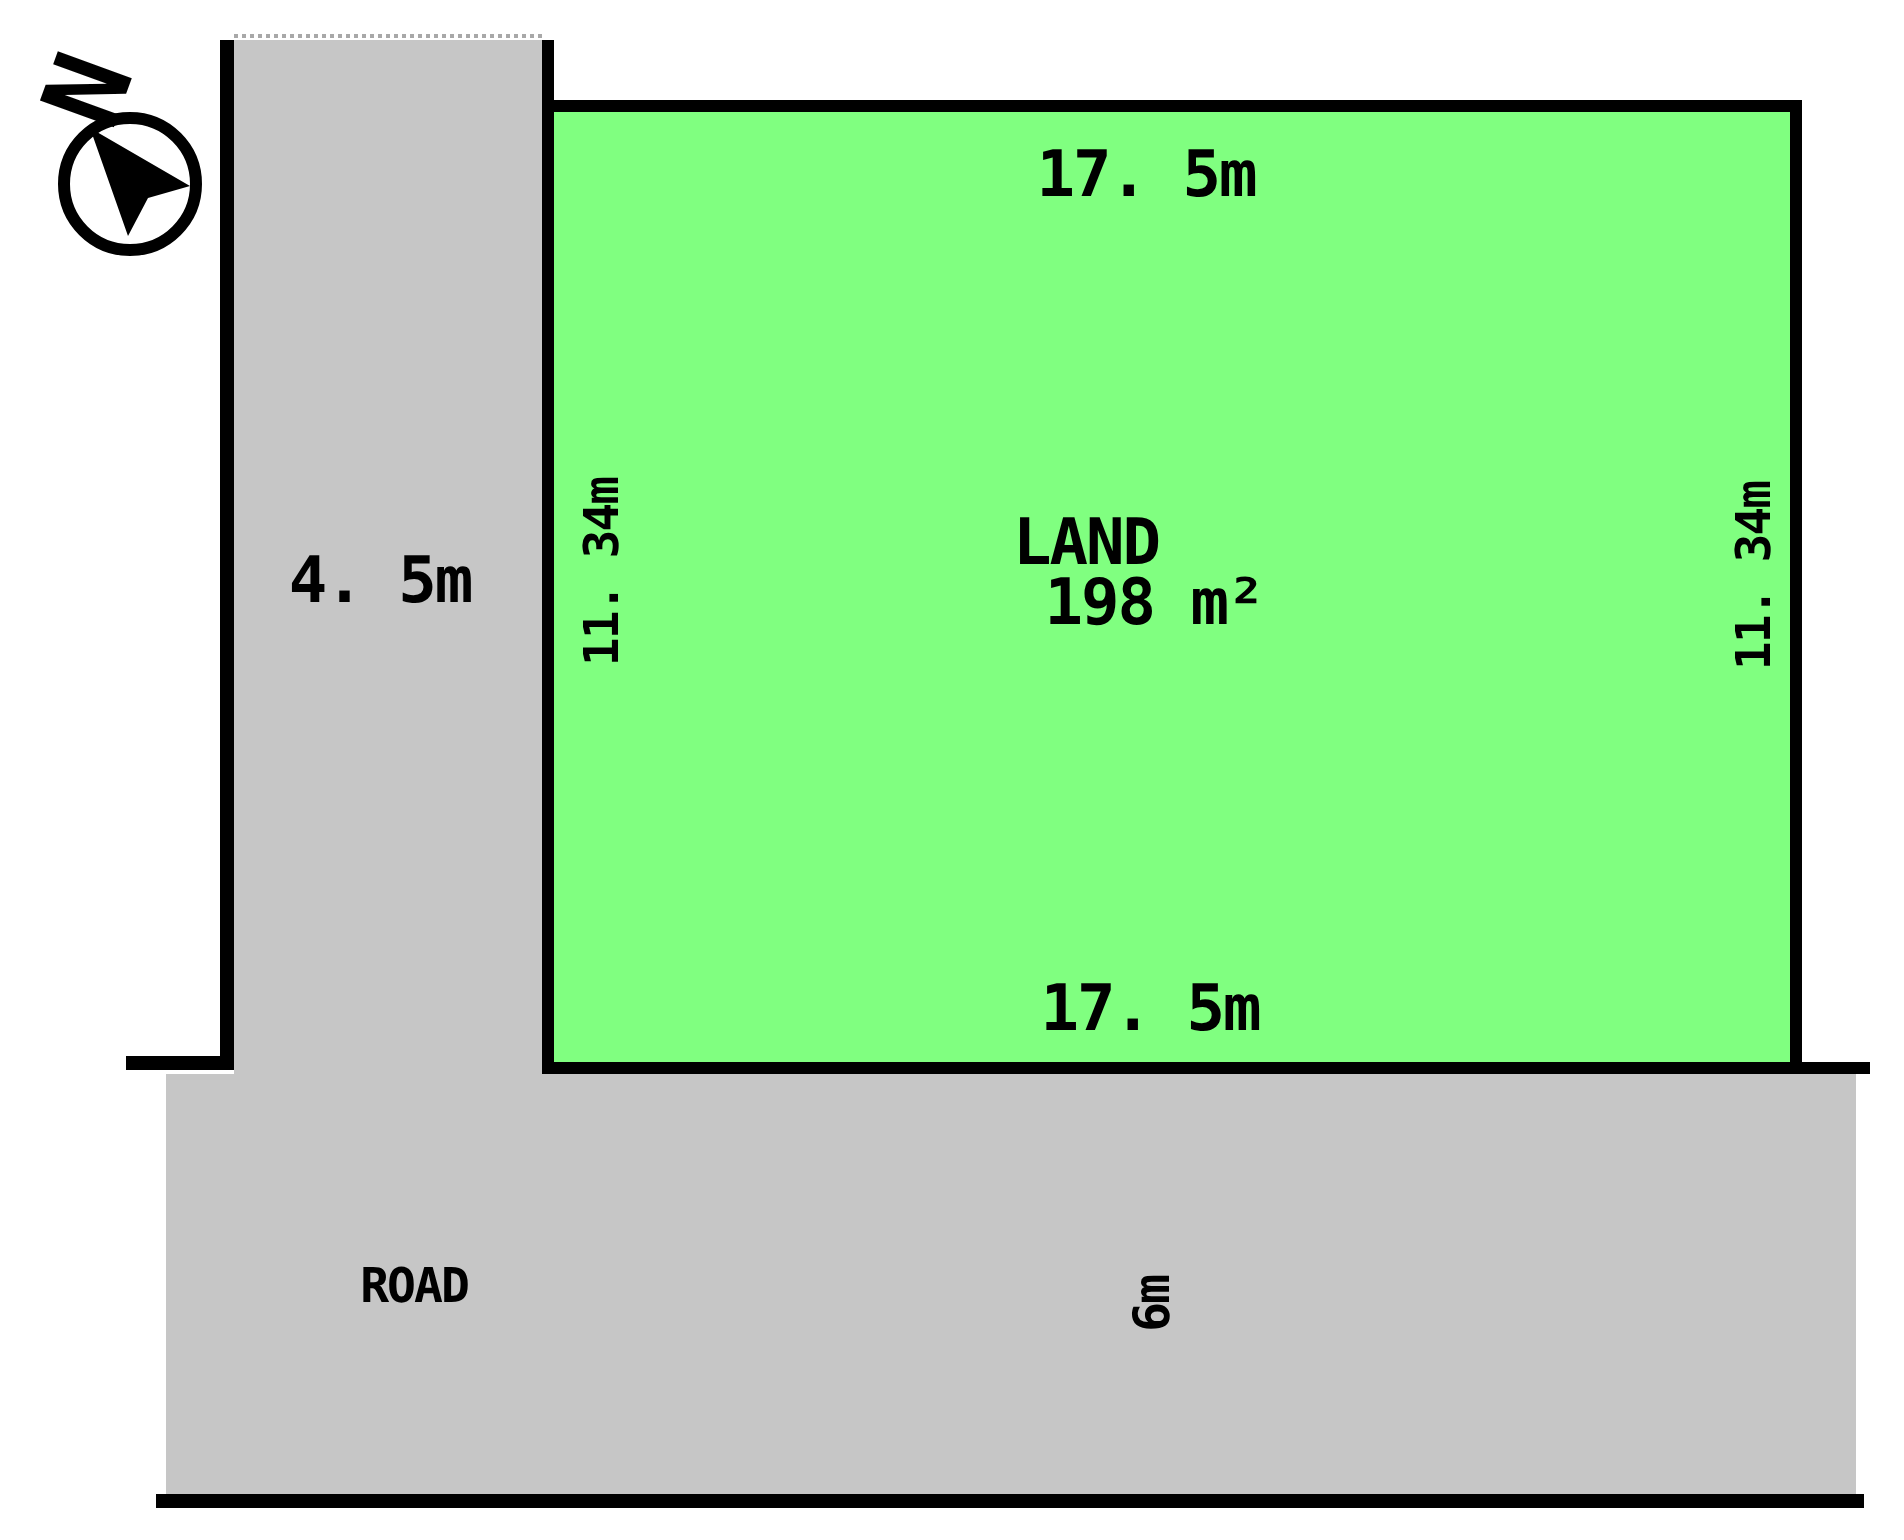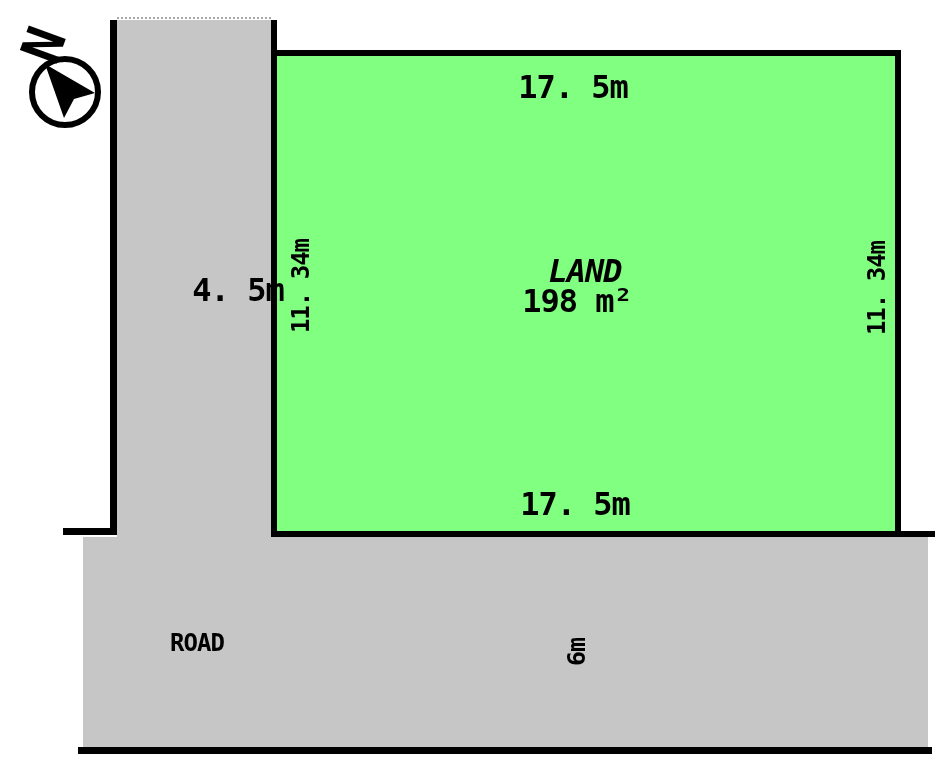--- a/index.html
+++ b/index.html
@@ -63,20 +63,20 @@
   <div class="abs blackline" style="left:63px;top:528px;width:54px;height:7px;"></div>
   <div class="abs blackline" style="left:271px;top:531px;width:664px;height:6px;"></div>
   <div class="abs blackline" style="left:78px;top:747px;width:854px;height:7px;"></div>
 
   <div class="abs plot" style="left: 271px; top: 50px; width: 630px; height: 487px; background: rgb(128, 255, 128);"></div>
 
   <div class="label fs26" style="left:573px;top:87px;">17. 5m</div>
   <div class="label fs26" style="left:575px;top:504px;">17. 5m</div>
   <div class="label rot fs24" style="left:301px;top:286px;">11. 34m</div>
   <div class="label rot fs24" style="left:877px;top:288px;">11. 34m</div>
-  <div class="label fs26" style="left:585px;top:271px;font-style:italic;">LAND</div>
+  <div class="label fs26" style="left:543px;top:271px;">LAND</div>
   <div class="label fs26" style="left:577px;top:301px;">198 m²</div>
 
-  <div class="label fs26" style="left:190px;top:290px;margin-left:48px;">4. 5m</div>
-  <div class="label fs24" style="left:197px;top:643px;">ROAD</div>
+  <div class="label fs26" style="left:190px;top:290px;">4. 5m</div>
+  <div class="label fs24" style="left:207px;top:643px;">ROAD</div>
   <div class="label rot fs25" style="left:576px;top:652px;">6m</div>
 
 </div>
 
 </body></html>

